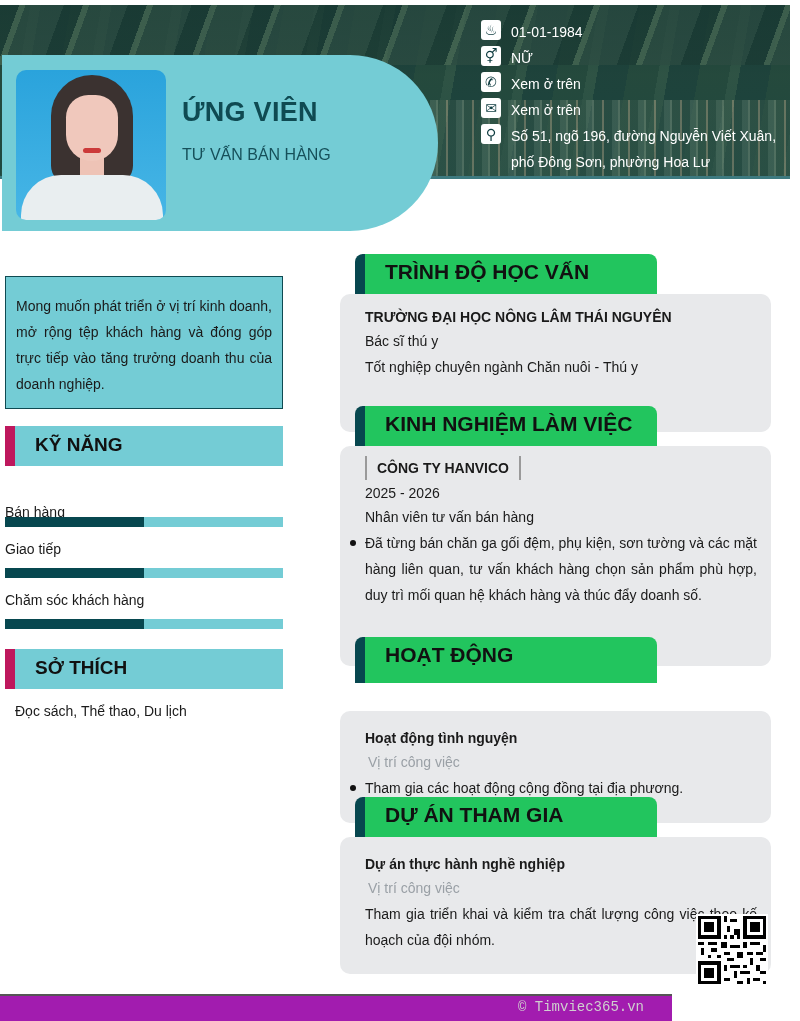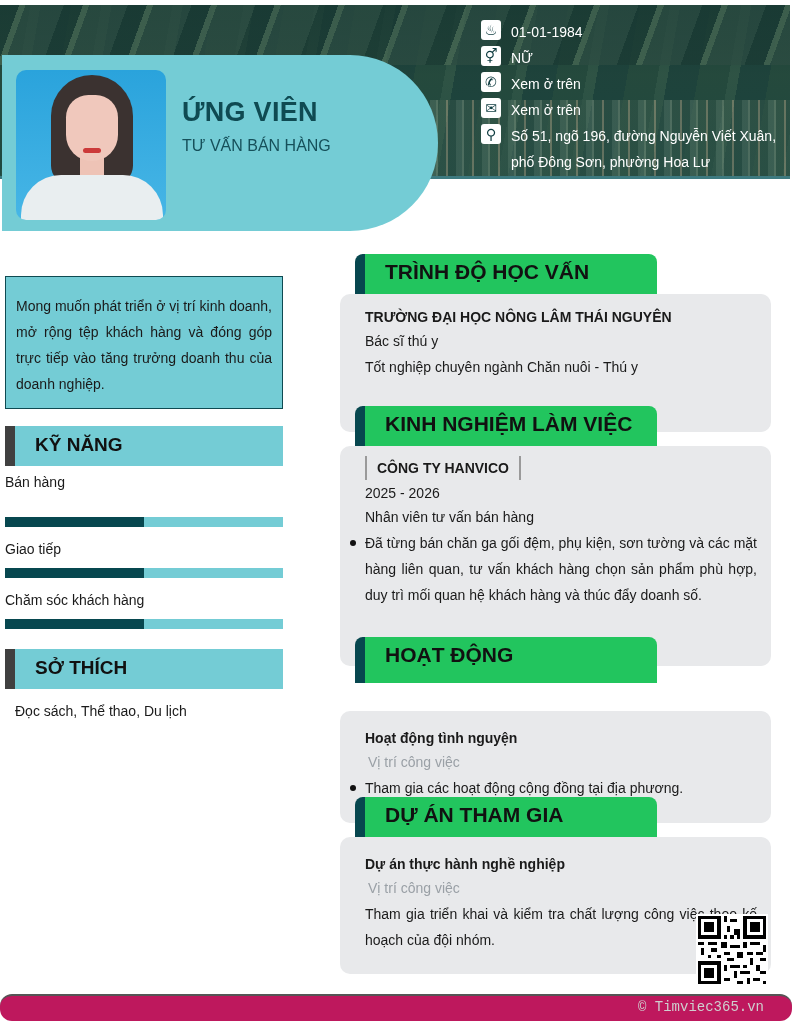--- a/index.html
+++ b/index.html
@@ -45,31 +45,31 @@
     position: absolute; left: 14px; top: 15px; width: 150px; height: 150px; border-radius: 10px; overflow: hidden;
     background: linear-gradient(180deg, #2aa3dc 0%, #47b6e6 100%);
   }
   .photo .hair { position: absolute; left: 35px; top: 5px; width: 82px; height: 110px; background: #3b3230; border-radius: 42px 42px 20px 20px; }
   .photo .face { position: absolute; left: 50px; top: 25px; width: 52px; height: 66px; background: #f0c8bc; border-radius: 24px 24px 28px 28px; }
   .photo .lips { position: absolute; left: 67px; top: 78px; width: 18px; height: 5px; background: #cc3a3a; border-radius: 3px; }
   .photo .neck { position: absolute; left: 64px; top: 88px; width: 24px; height: 22px; background: #eec3b6; }
   .photo .shirt { position: absolute; left: 5px; top: 105px; width: 142px; height: 50px; background: #e9eef0; border-radius: 40px 40px 0 0; }
 
   .name { position: absolute; left: 180px; top: 42px; font-size: 27px; font-weight: bold; color: #0f4a52; letter-spacing: 0.3px; }
-  .role { position: absolute; left: 180px; top: 82px; font-size: 16px; color: #16505a; }
+  .role { position: absolute; left: 180px; top: 91px; font-size: 16px; color: #16505a; }
 
   
   .objective {
     position: absolute; left: 5px; top: 276px; width: 278px; height: 133px;
     background: #74ccd5; border: 1px solid #0f4a52;
     padding: 16px 10px 0 10px; font-size: 14px; line-height: 26px; text-align: justify; color: #1a1a1a;
   }
   .side-heading {
     position: absolute; left: 5px; width: 278px; height: 40px; background: #74ccd5;
-    border-left: 10px solid #404040;
+    border-left: 10px solid #be185d;
   }
   .side-heading span { position: absolute; left: 20px; top: 8px; font-size: 19px; font-weight: bold; color: #111; }
   .skill-label { position: absolute; left: 5px; font-size: 14px; color: #1a1a1a; }
   .skill-bar { position: absolute; left: 5px; width: 278px; height: 10px; background: #74ccd5; }
   .skill-bar .fill { height: 100%; background: #07474f; }
   .hobbies { position: absolute; left: 15px; top: 703px; font-size: 14px; color: #1a1a1a; }
 
   
   .sec-heading {
     position: absolute; left: 355px; width: 302px; height: 46px; background: #22c55e;
@@ -90,21 +90,21 @@
   .company {
     display: inline-block; border-left: 2px solid #9a9a9a; border-right: 2px solid #9a9a9a;
     padding: 0 10px; font-weight: bold; line-height: 24px; margin-bottom: 2px;
   }
 
   
   .qr { position: absolute; left: 696px; top: 914px; width: 72px; height: 72px; background: #fff; padding: 2px; }
   .qr svg { display: block; }
 
   
-  .footer { position: absolute; left: 0; top: 994px; width: 792px; height: 27px; background: #be185d; border-top: 2px solid #555; border-radius: 12px; }
+  .footer { position: absolute; left: 0; top: 994px; width: 672px; height: 27px; background: #a21caf; border-top: 2px solid #555; }
   .footer span { position: absolute; right: 28px; top: 3px; font-family: "Liberation Mono", "DejaVu Sans Mono", monospace; font-size: 14px; color: #cfcfcf; }
 </style>
 </head>
 <body>
 
 <div class="banner">
   <div class="ceiling"></div>
   <div class="shelves"></div>
 </div>
 <div class="banner-bottom"></div>
@@ -143,21 +143,21 @@
   <div class="name">ỨNG VIÊN</div>
   <div class="role">TƯ VẤN BÁN HÀNG</div>
 </div>
 
 <div class="objective">Mong muốn phát triển ở vị trí kinh doanh, mở rộng tệp khách hàng và đóng góp trực tiếp vào tăng trưởng doanh thu của doanh nghiệp.</div>
 
 <div class="side-heading" style="top:426px;">
   <span>KỸ NĂNG</span>
 </div>
 
-<div class="skill-label" style="top:474px;">Bán hàng</div>
+<div class="skill-label" style="top:504px;">Bán hàng</div>
 <div class="skill-bar" style="top:517px;">
     <div class="fill" style="width:50%;"></div>
   </div>
 
 <div class="skill-label" style="top:541px;">Giao tiếp</div>
 <div class="skill-bar" style="top:568px;">
     <div class="fill" style="width:50%;"></div>
   </div>
 
 <div class="skill-label" style="top:592px;">Chăm sóc khách hàng</div>

